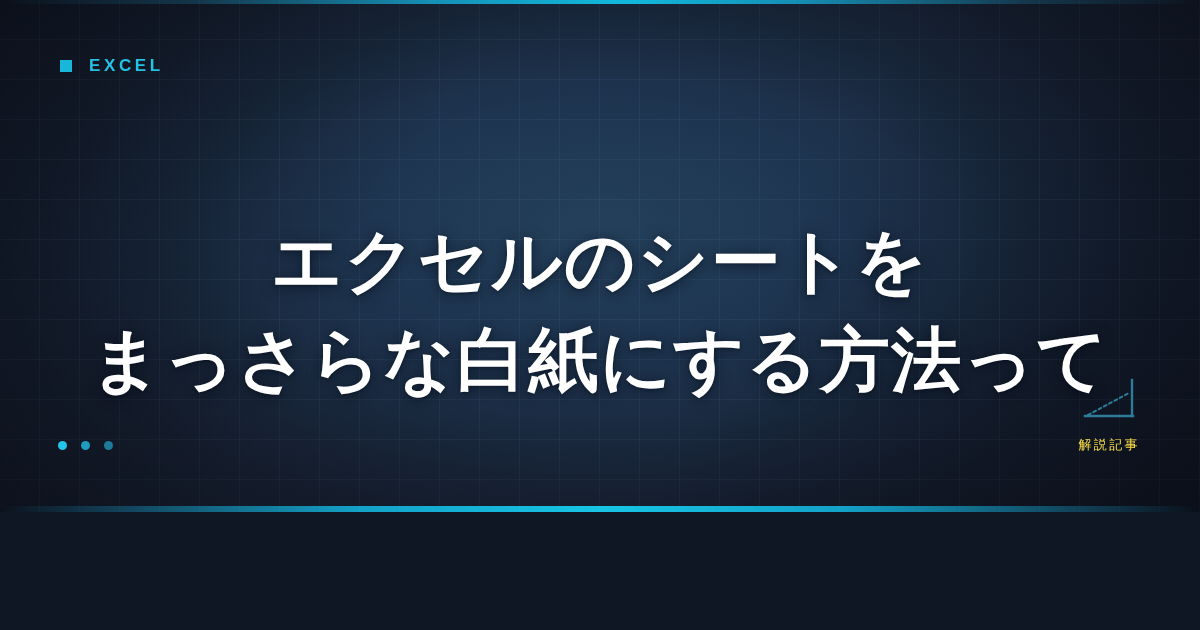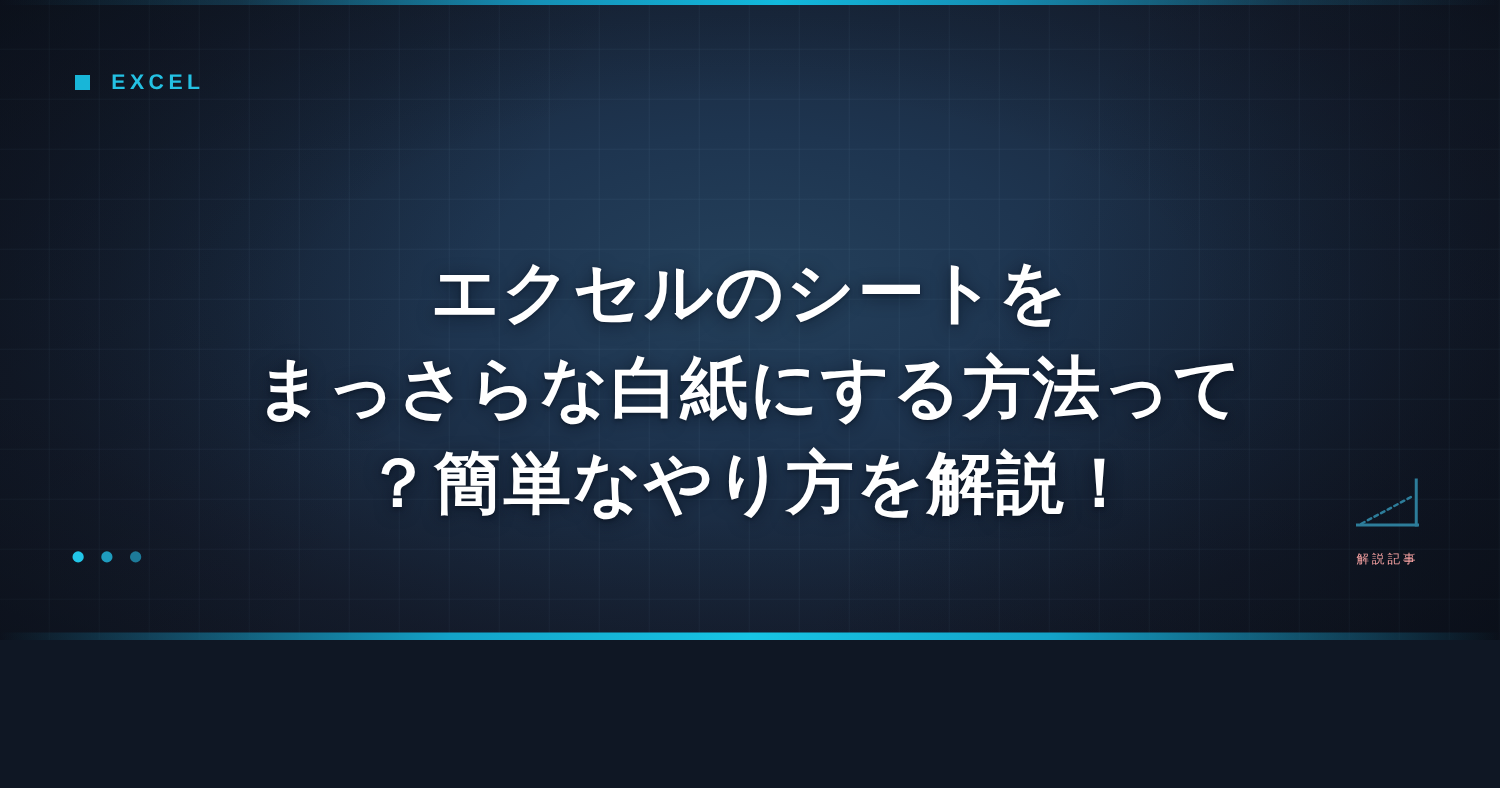--- a/index.html
+++ b/index.html
@@ -136,21 +136,21 @@
     flex-direction: column;
     align-items: center;
     justify-content: center;
     padding-bottom: 8px;
     box-sizing: border-box;
   }
   .title {
     margin: 0;
     text-align: center;
     color: #ffffff;
-    font-size: 54px;
+    font-size: 70px;
     font-weight: bold;
     line-height: 1.42;
     letter-spacing: 1.6px;
     text-shadow: 0 2px 14px rgba(4,10,20,0.55), 0 1px 3px rgba(4,10,20,0.4);
   }
   .title-line { display: block; white-space: nowrap; }
 
   
   .dots {
     position: absolute;
@@ -179,22 +179,22 @@
     flex-direction: column;
     align-items: center;
     gap: 14px;
   }
   .badge-chart {
     display: block;
     width: 60px;
     height: 48px;
   }
   .badge-label {
-    color: #fca5a5;
-    font-size: 10px;
+    color: #fde047;
+    font-size: 13px;
     letter-spacing: 2.4px;
   }
 </style>
 </head>
 <body>
 
 <div class="ogp-card">
 
   <div class="bg-base"></div>
   <div class="bg-diag"></div>
@@ -208,21 +208,20 @@
     <div class="brand-tag">
       <span class="brand-square"></span>
       <span class="brand-label">EXCEL</span>
     </div>
   </div>
 
   <div class="title-wrap">
     <h1 class="title">
       <span class="title-line">エクセルのシートを</span>
       <span class="title-line">まっさらな白紙にする方法って</span>
-      <span class="title-line">？簡単なやり方を解説！</span>
     </h1>
   </div>
 
   <div class="dots">
     <span class="dot dot-1"></span>
     <span class="dot dot-2"></span>
     <span class="dot dot-3"></span>
   </div>
 
   <div class="badge">

